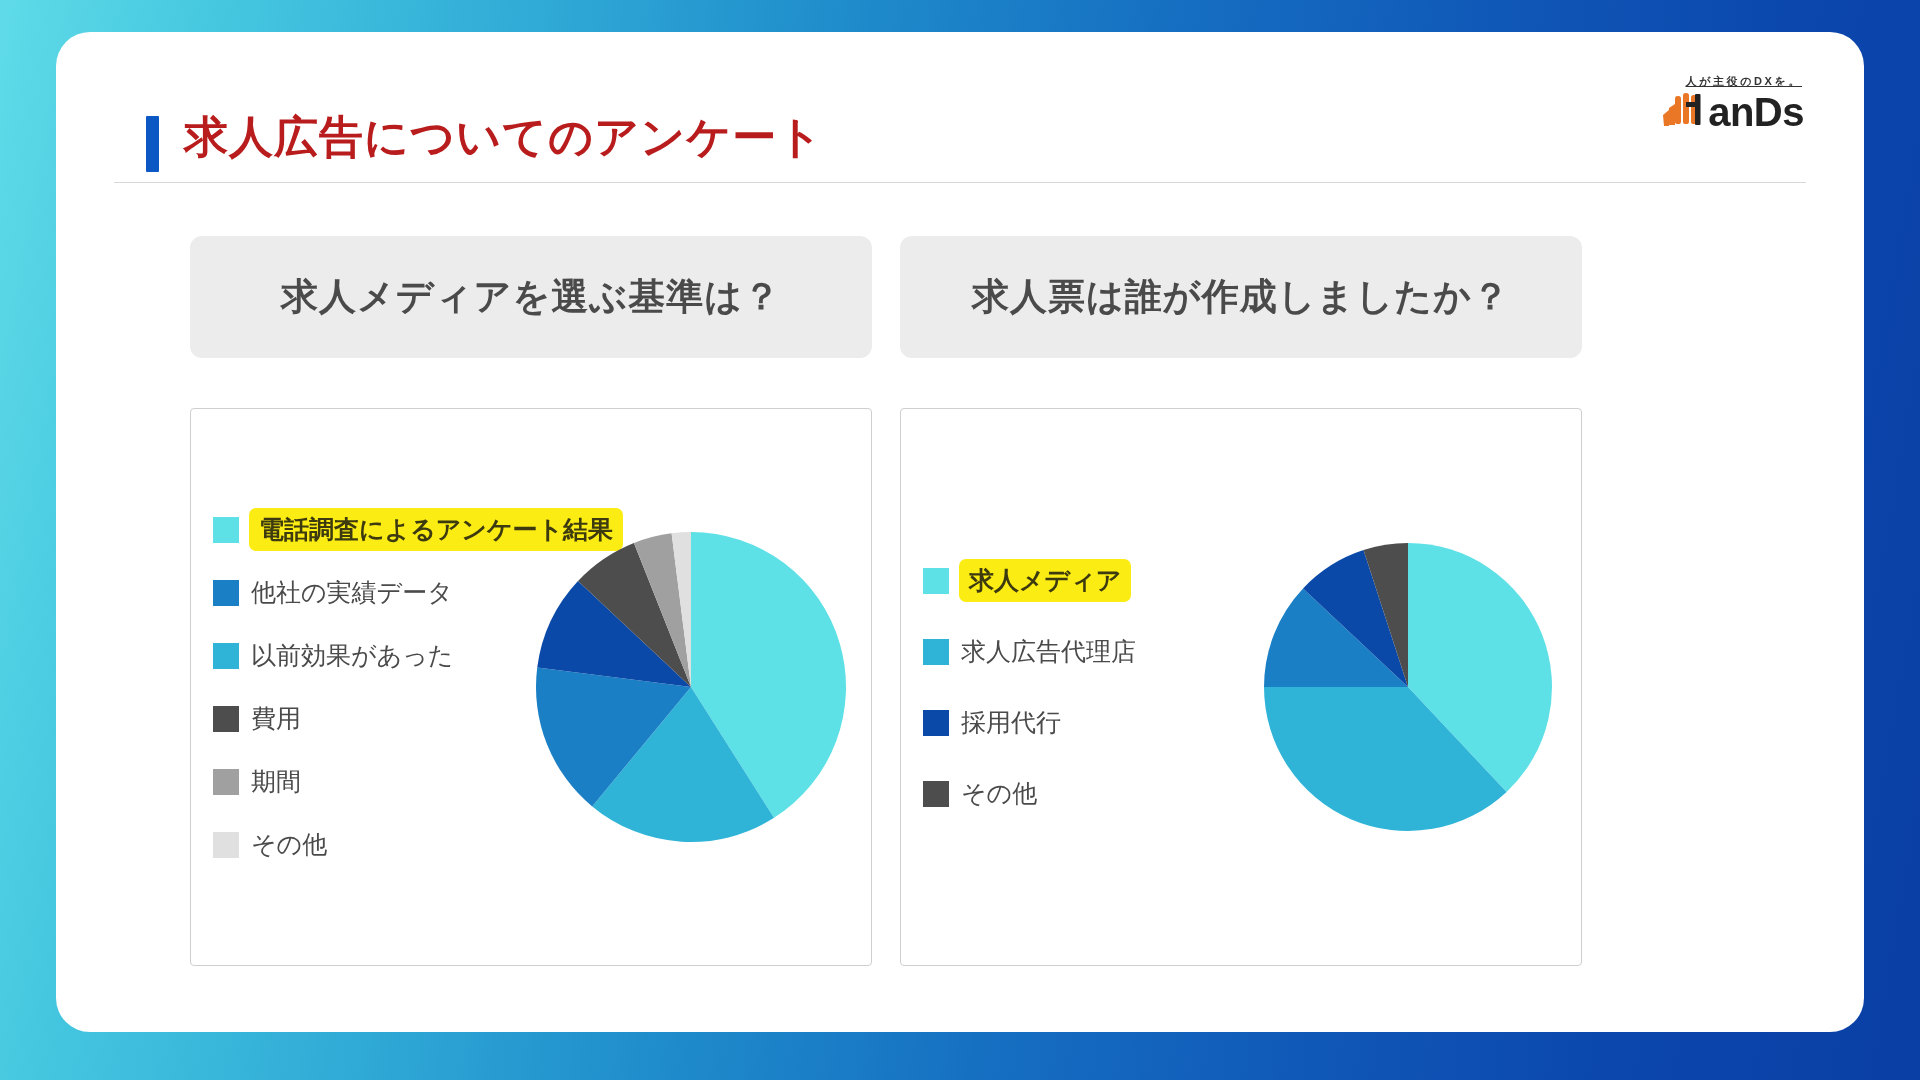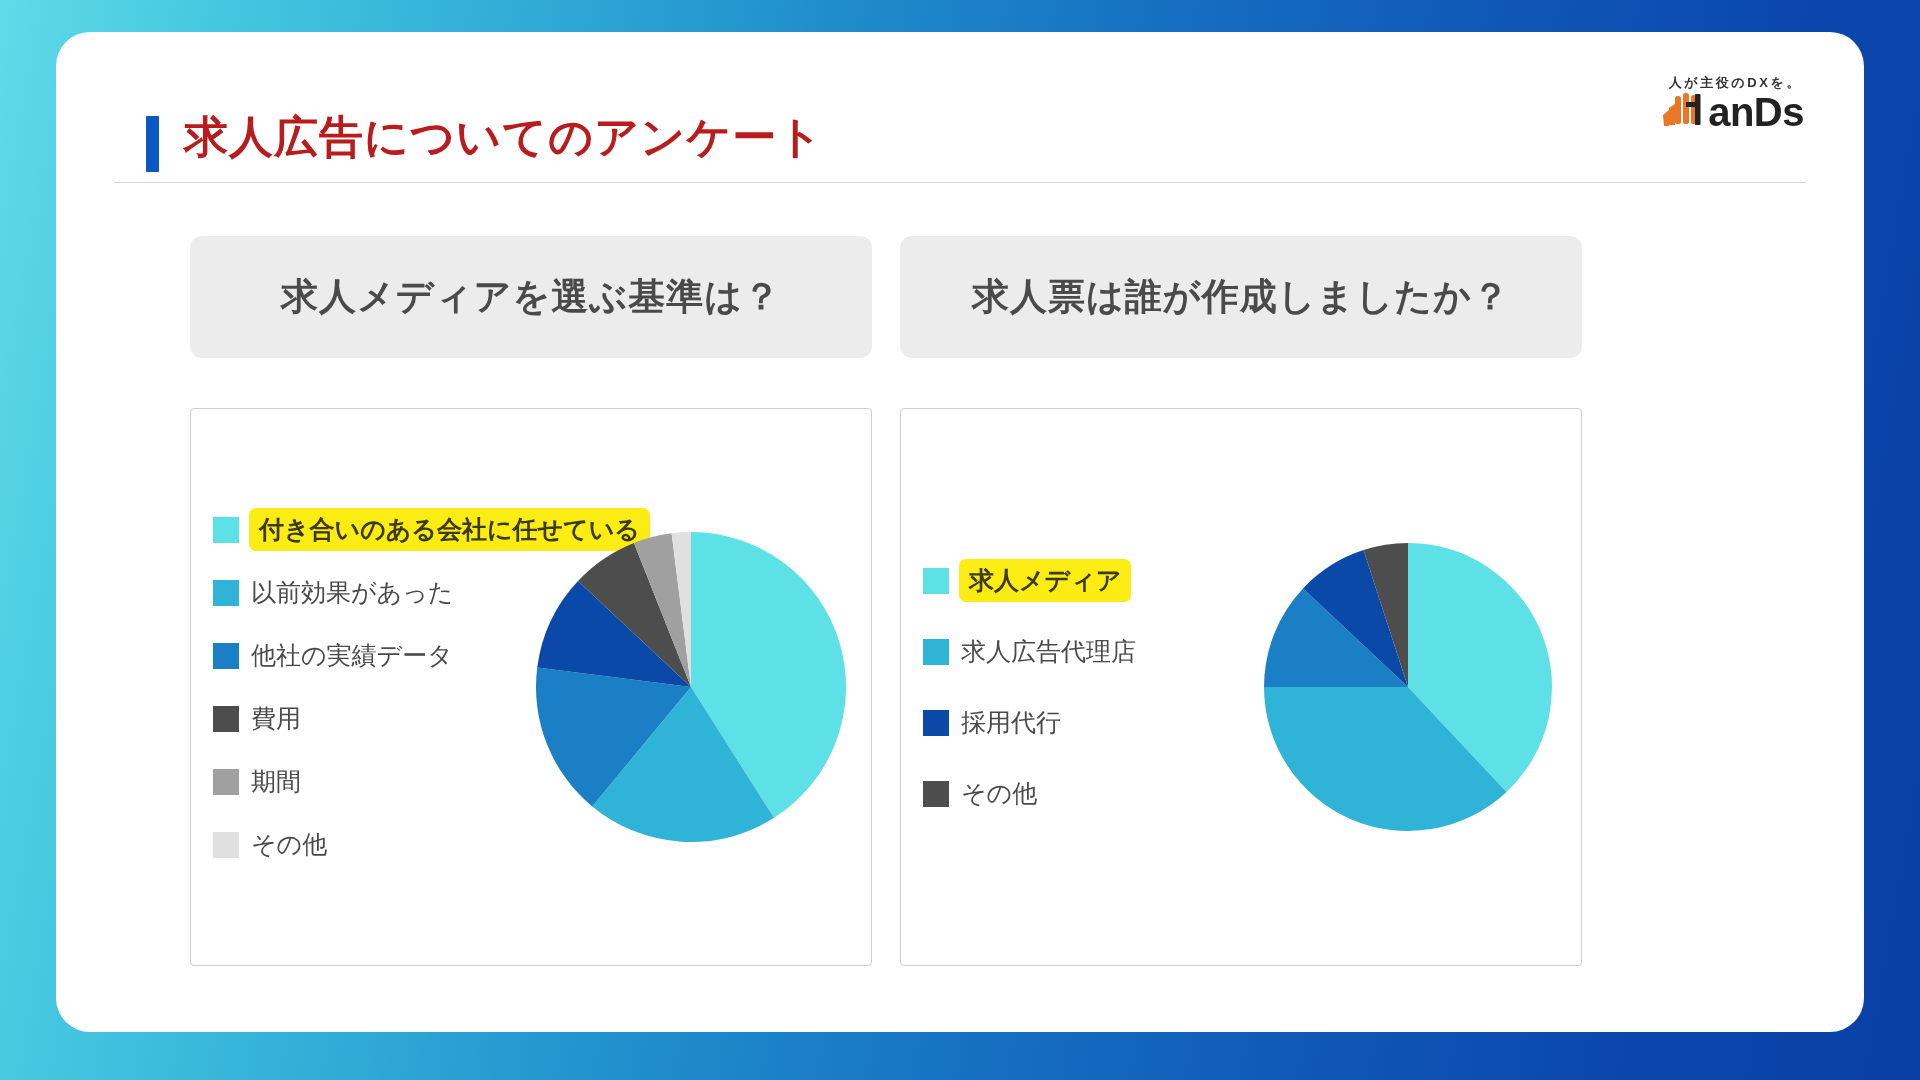--- a/index.html
+++ b/index.html
@@ -88,25 +88,26 @@
     position: absolute;
     right: 60px;
     top: 42px;
     width: 200px;
     height: 62px;
   }
   .brand-tagline {
     position: absolute;
     right: 2px;
     top: 0;
-    font-size: 13px;
+    font-size: 11px;
     letter-spacing: 2.6px;
     color: #333333;
     font-weight: bold;
     white-space: nowrap;
+    text-decoration: underline;
   }
   .brand-mark {
     position: absolute;
     right: 0;
     top: 16px;
     display: flex;
     align-items: center;
     height: 44px;
   }
   .brand-hand { display: block; }
@@ -239,29 +240,29 @@
 
     <div class="panel left">
       <div class="panel-head">
         <span class="panel-head-text">求人メディアを選ぶ基準は？</span>
       </div>
       <div class="panel-body">
         <div class="legend left-legend">
 
           <div class="legend-item highlight">
             <span class="swatch" style="background:#5de0e6"></span>
-            <span class="legend-label">付き合いのある会社に任せている</span>
+            <span class="legend-label">電話調査によるアンケート結果</span>
+          </div>
+          <div class="legend-item">
+            <span class="swatch" style="background:#1a7fc4"></span>
+            <span class="legend-label">他社の実績データ</span>
           </div>
           <div class="legend-item">
             <span class="swatch" style="background:#2fb4d8"></span>
             <span class="legend-label">以前効果があった</span>
-          </div>
-          <div class="legend-item">
-            <span class="swatch" style="background:#1a7fc4"></span>
-            <span class="legend-label">他社の実績データ</span>
           </div>
           <div class="legend-item">
             <span class="swatch" style="background:#4d4d4d"></span>
             <span class="legend-label">費用</span>
           </div>
           <div class="legend-item">
             <span class="swatch" style="background:#a0a0a0"></span>
             <span class="legend-label">期間</span>
           </div>
           <div class="legend-item">

